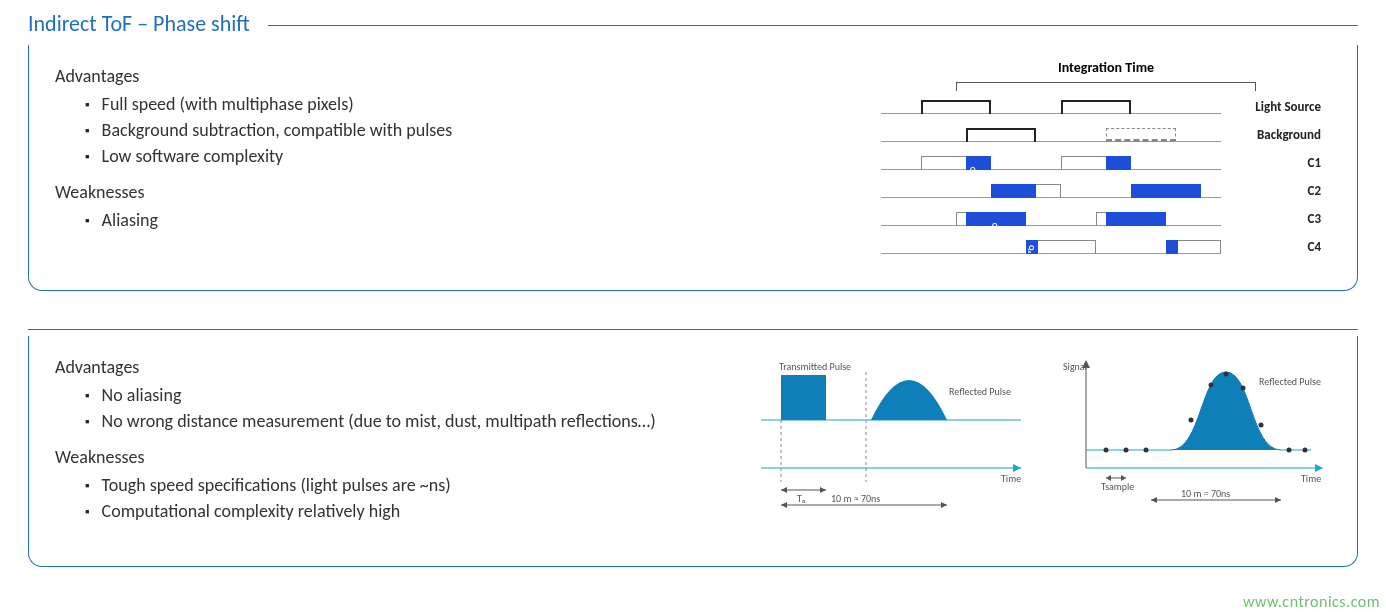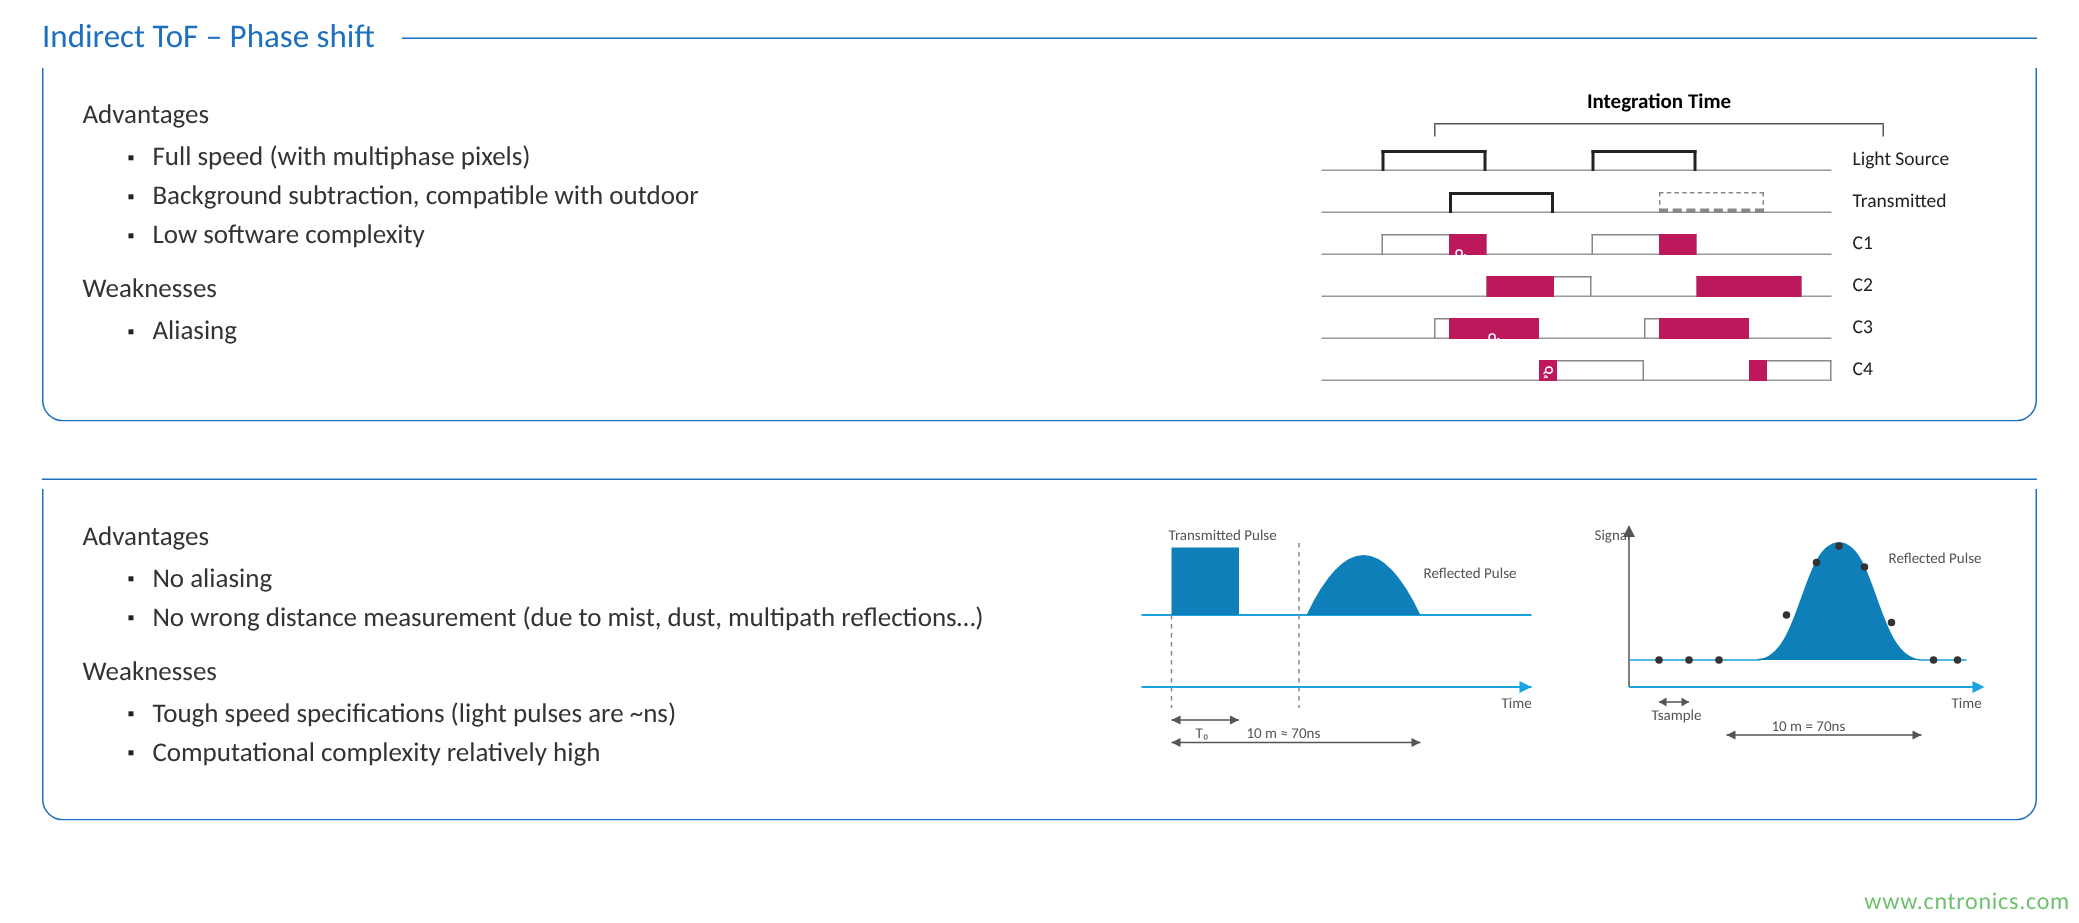--- a/index.html
+++ b/index.html
@@ -23,21 +23,21 @@
     padding-right: 18px;
     white-space: nowrap;
   }
   .section-rule {
     flex: 1; height: 1px; background: #1f6fbf; position: relative; top: 2px;
   }
   .card {
     border: 1px solid #1f6fbf;
     border-top: none;
     border-radius: 0 0 14px 14px;
-    padding: 14px 26px 20px 26px;
+    padding: 14px 26px 30px 26px;
     position: relative;
     display: flex;
     align-items: flex-start;
     justify-content: space-between;
     gap: 27px;
   }
   .textblock { flex: 1; min-width: 0; }
   .subhead {
     color: #333; font-size: 18px; font-weight: 400; margin: 6px 0 4px 0;
   }
@@ -67,24 +67,24 @@
   .fig-timing .int-bracket .b::before{left:0;} .fig-timing .int-bracket .b::after{right:0;}
   .fig-timing .row { display:flex; align-items:center; height:28px; }
   .fig-timing .trace { position: relative; width: 340px; height: 28px; }
   .fig-timing .baseline { position:absolute; left:0; right:0; bottom:6px; border-bottom:1px solid #999;}
   .fig-timing .pulse {
     position:absolute; bottom:6px; border:1.5px solid #222; border-bottom:none; height:14px; background: transparent;
   }
   .fig-timing .pulse.dashed { border-style: dashed; border-color:#888;}
   .fig-timing .pulse.light { border-color:#888;}
   .fig-timing .fill {
-    position:absolute; bottom:6px; height:14px; background:#be185d;
+    position:absolute; bottom:6px; height:14px; background:#1d4ed8;
   }
   .fig-timing .rlabel {
-    width: 100px; text-align:left; font-weight:400; font-size:13px; padding-left:14px; color:#222;
+    width: 100px; text-align:right; font-weight:700; font-size:13px; padding-left:14px; color:#222;
   }
   .fig-timing .pulse.bold{ border-width:2px;}
   
   .fig-direct { display:flex; gap:30px; align-items:flex-end; }
   .fig-direct svg { display:block; }
   .fig-direct .smalltext { font-size:10px; fill:#555; font-family: Calibri, Arial, sans-serif;}
   .axlabel{font-size:10px;fill:#555;}
 </style>
 </head>
 <body>
@@ -92,21 +92,21 @@
 <div class="section">
   <div class="section-header">
     <div class="section-title">Indirect ToF – Phase shift</div>
     <div class="section-rule"></div>
   </div>
   <div class="card">
     <div class="textblock">
       <div class="subhead">Advantages</div>
       <ul class="bullets">
         <li>Full speed (with multiphase pixels)</li>
-        <li>Background subtraction, compatible with outdoor</li>
+        <li>Background subtraction, compatible with pulses</li>
         <li>Low software complexity</li>
       </ul>
       <div class="subhead">Weaknesses</div>
       <ul class="bullets">
         <li>Aliasing</li>
       </ul>
     </div>
 
     <div class="figure fig-timing">
       <div class="int-time">Integration Time</div>
@@ -122,21 +122,21 @@
         </div>
         <div class="rlabel">Light Source</div>
       </div>
 
       <div class="row">
         <div class="trace">
           <div class="baseline"></div>
           <div class="pulse bold" style="left:85px;width:70px"></div>
           <div class="pulse dashed" style="left:225px;width:70px"></div>
         </div>
-        <div class="rlabel">Transmitted</div>
+        <div class="rlabel">Background</div>
       </div>
 
       <div class="row">
         <div class="trace">
           <div class="baseline"></div>
           <div class="pulse light" style="left:40px;width:70px"></div>
           <div class="fill" style="left:85px;width:25px"><span style="font-size:8px;color:#fff;font-weight:700;position:relative;top:1px;left:4px">Q₁</span></div>
           <div class="pulse light" style="left:180px;width:70px"></div>
           <div class="fill" style="left:225px;width:25px"></div>
         </div>

